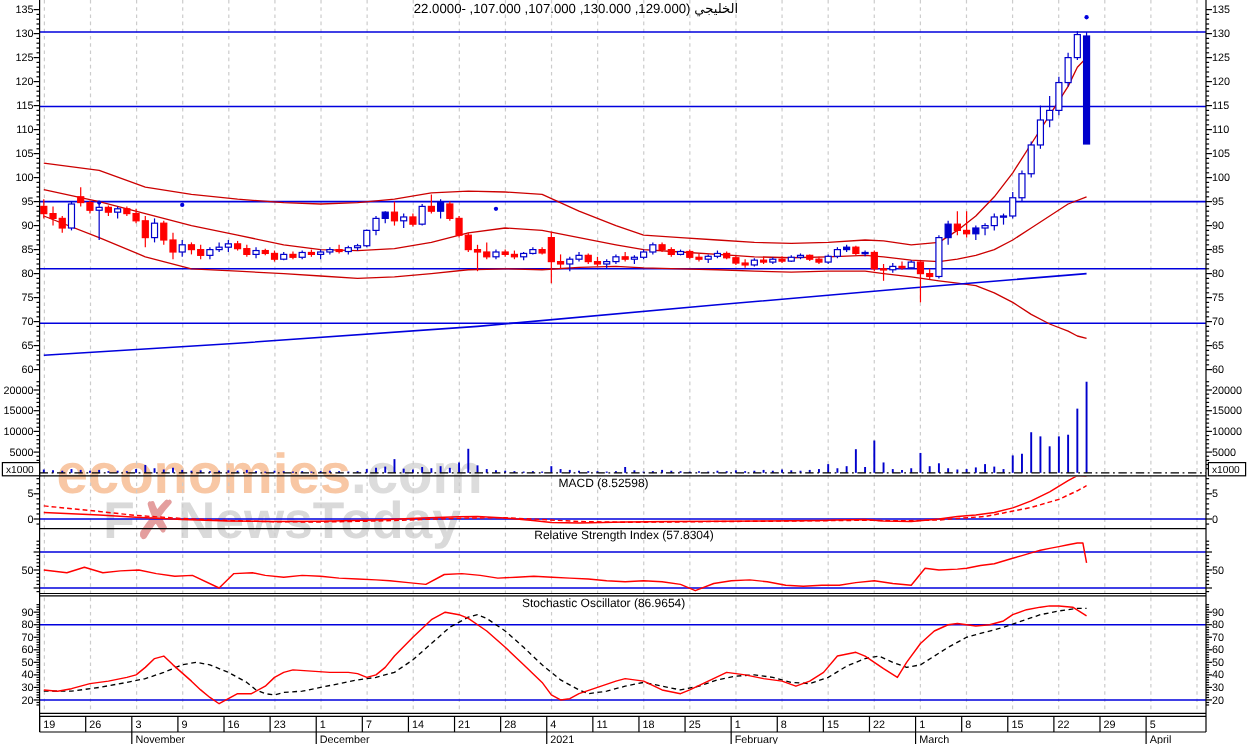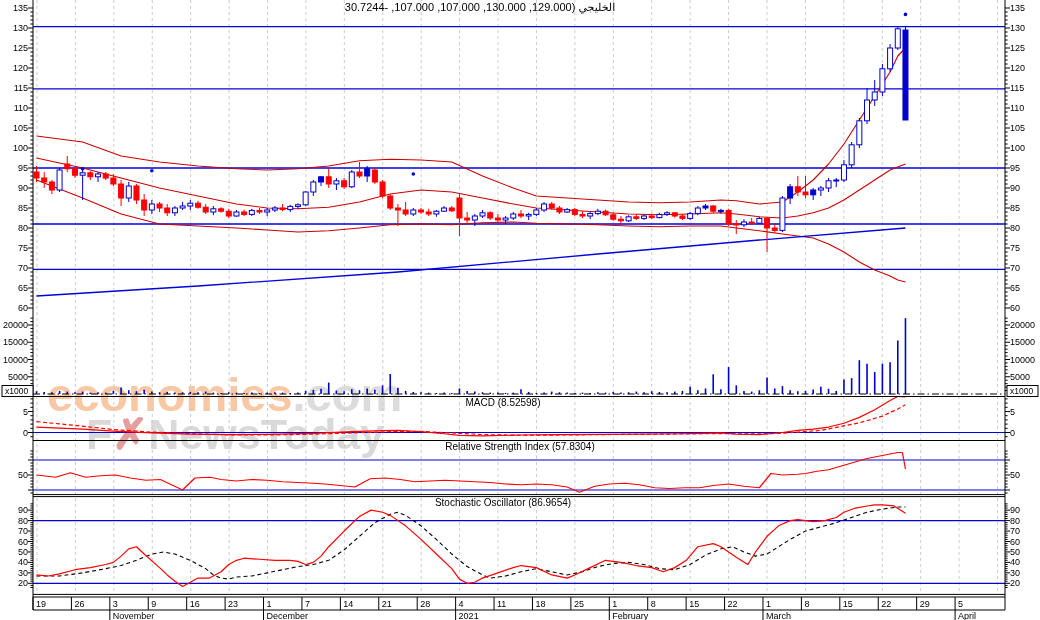--- a/index.html
+++ b/index.html
@@ -15,21 +15,21 @@
   .watermark .suffix{color:#dcdcdc;}
   .watermark2{position:absolute;left:86px;top:413px;z-index:1;font-weight:bold;
               font-size:43px;color:#d9d9d9;white-space:nowrap;line-height:1;}
   .watermark2 .wx{color:#e49e9e;}
 </style>
 </head>
 <body>
 
 <div class="stage">
   <div class="chart-title">
-    <span class="vals">30.7244- ,107.000 ,107.000 ,130.000 ,129.000)</span>
+    <span class="vals">22.0000- ,107.000 ,107.000 ,130.000 ,129.000)</span>
     <span>الخليجي</span>
   </div>
 
   <div class="watermark"><span>economies</span><span class="suffix">.com</span></div>
   <div class="watermark2"><span>F</span><span class="wx">✗</span><span>NewsToday</span></div>
 
   <svg id="chart" width="1040" height="620" viewBox="0 0 1040 620">
       <g>
         <line x1="37" y1="0" x2="37" y2="594" stroke="#cccccc" stroke-width="1" stroke-dasharray="3,3"></line>
         <line x1="75.42" y1="0" x2="75.42" y2="594" stroke="#cccccc" stroke-width="1" stroke-dasharray="3,3"></line>

